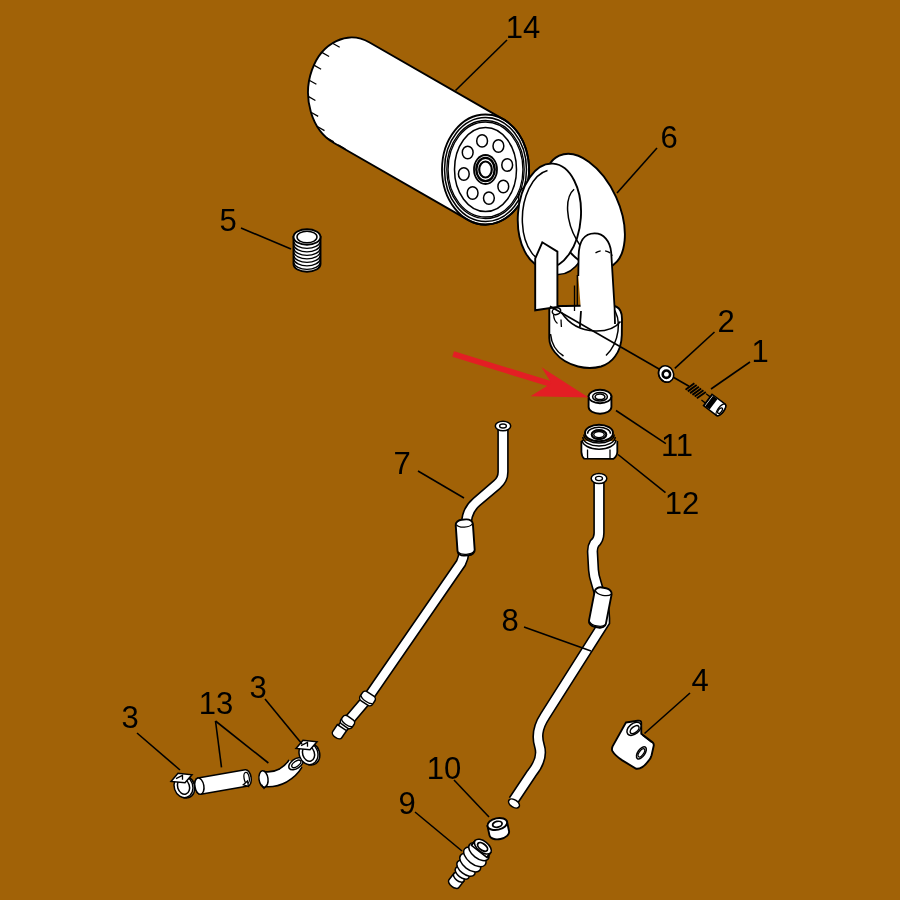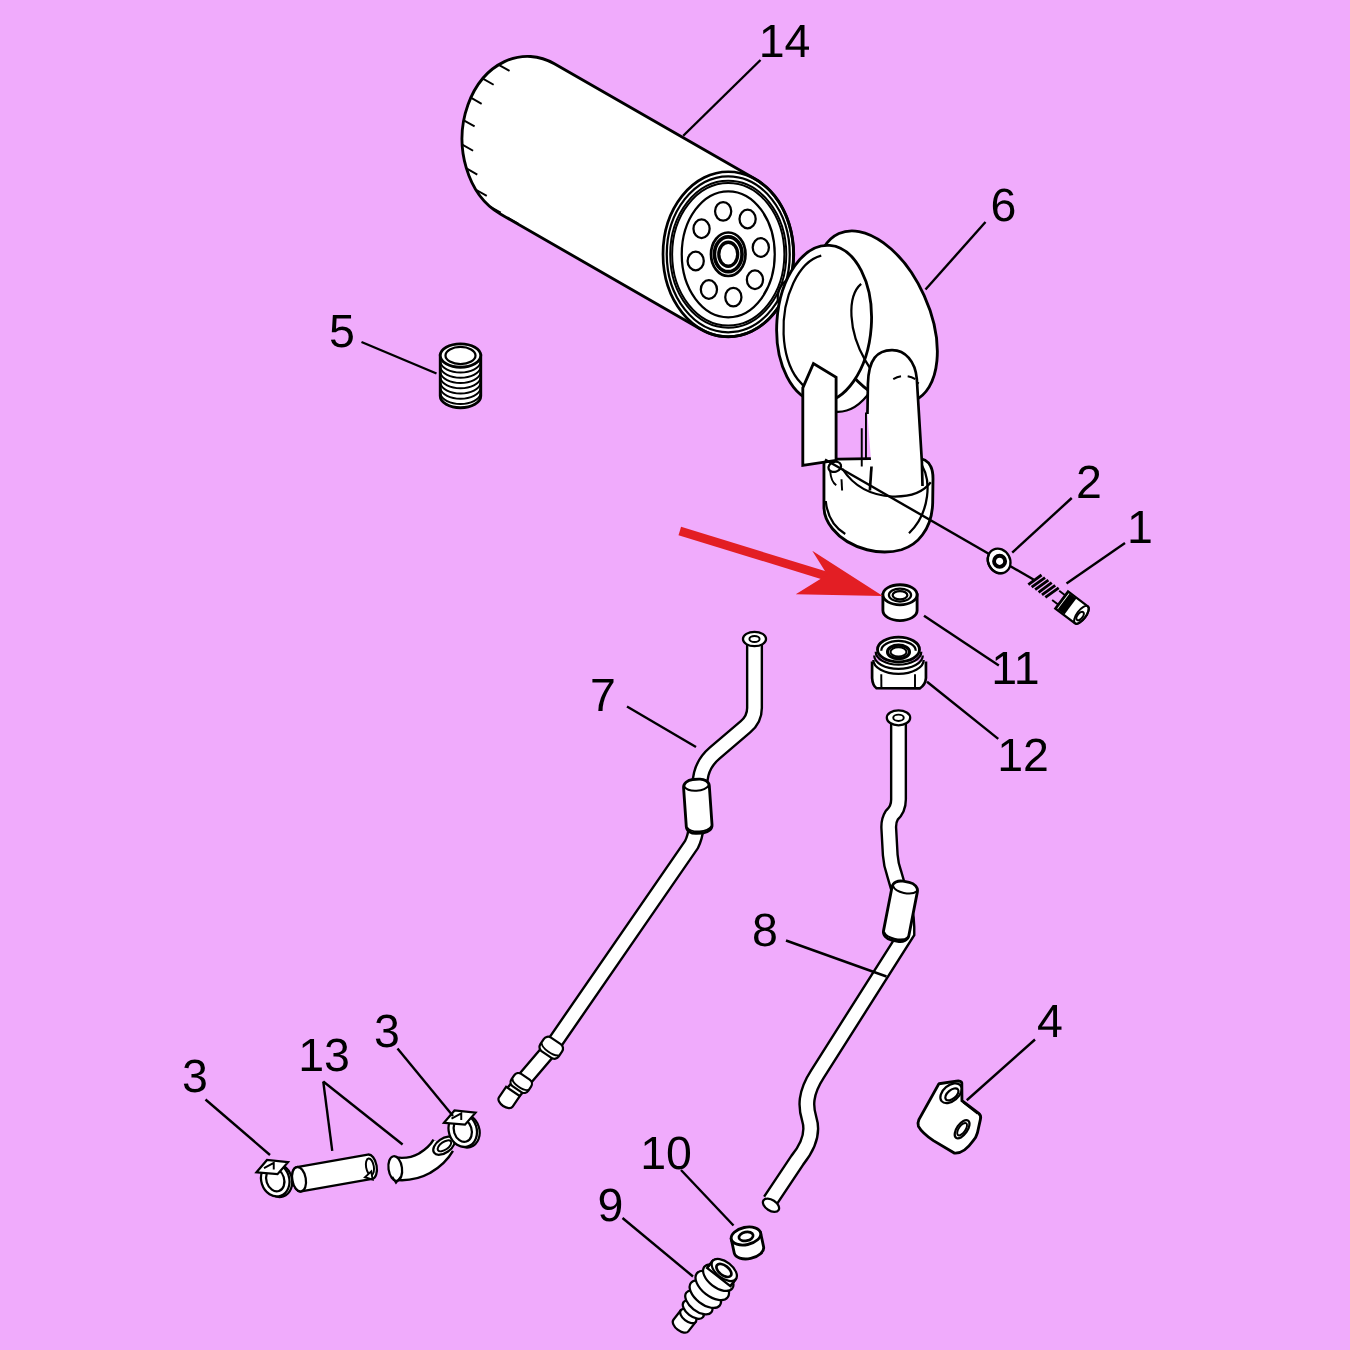--- a/index.html
+++ b/index.html
@@ -1,16 +1,16 @@
 <!DOCTYPE html>
 <html><head>
 <meta charset="utf-8">
 <style>
 html,body{margin:0;padding:0;background:#fff;}
-#stage{position:relative;width:900px;height:900px;background:#f0abfc;overflow:hidden;}
+#stage{position:relative;width:900px;height:900px;background:#a16207;overflow:hidden;}
 svg{position:absolute;left:0;top:0;}
 text{font-family:"Liberation Sans",sans-serif;font-size:31px;fill:#000;}
 .ln{stroke:#000;fill:none;stroke-width:1.6;}
 .o{stroke:#000;fill:#fff;stroke-width:1.9;}
 .o15{stroke:#000;fill:#fff;stroke-width:1.5;}
 .s{stroke:#000;fill:none;stroke-width:1.8;}
 .s15{stroke:#000;fill:none;stroke-width:1.5;}
 .s13{stroke:#000;fill:none;stroke-width:1.3;}
 </style>
 </head>

